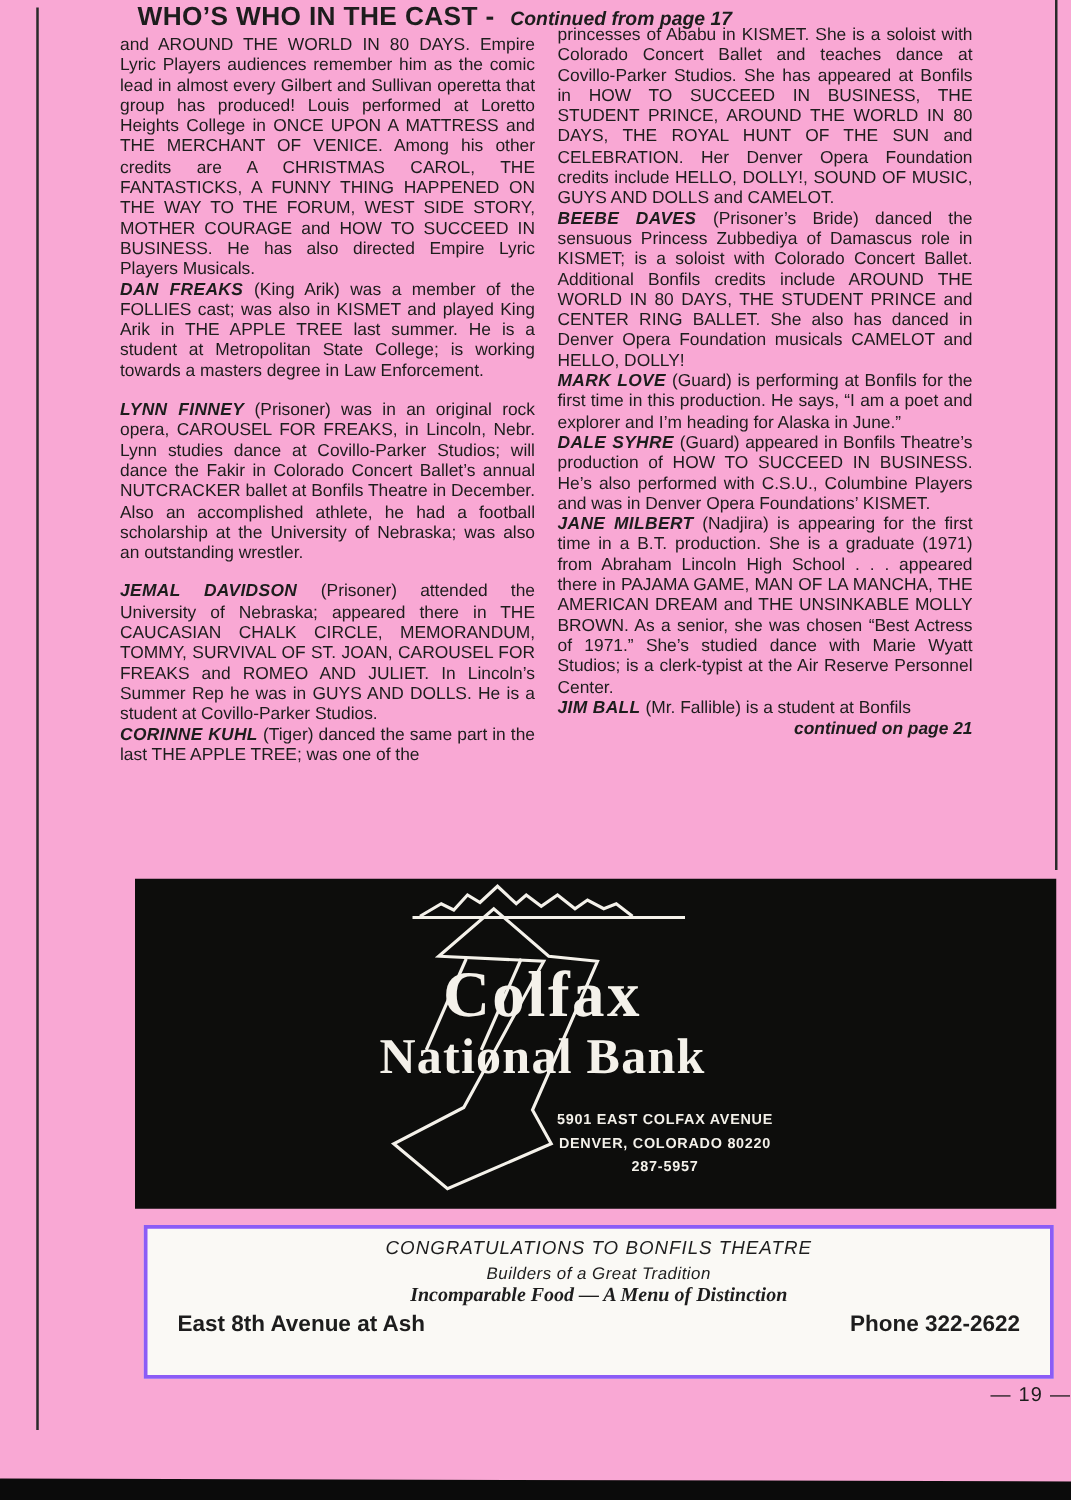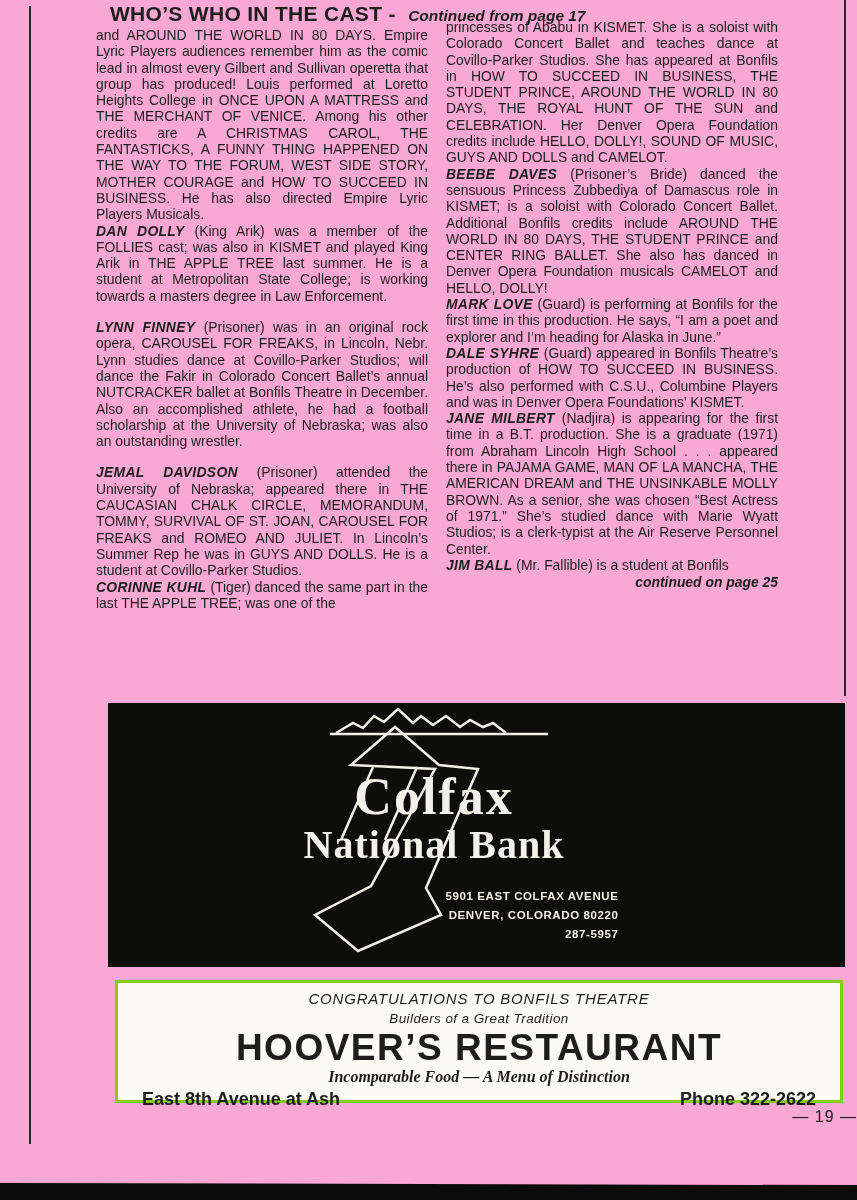--- a/index.html
+++ b/index.html
@@ -29,25 +29,25 @@
 
   
   .colfax-ad{position:absolute;left:108px;top:703px;width:737px;height:264px;background:#0d0d0c;}
   .colfax-ad svg{position:absolute;left:0;top:0;}
   .colfax-name{position:absolute;left:326px;top:68px;transform:translateX(-50%);
     font-family:"Liberation Serif",serif;font-weight:bold;color:#f4f1ea;text-align:center;line-height:1;}
   .colfax-line1{font-size:52px;letter-spacing:2px;}
   .colfax-line2{font-size:40px;letter-spacing:1px;margin-top:2px;white-space:nowrap;}
   .colfax-address{position:absolute;left:424px;top:184px;transform:translateX(-50%);
     color:#f4f1ea;font-weight:bold;font-size:11.5px;line-height:19px;letter-spacing:.6px;
-    text-align:right;white-space:nowrap;}
+    text-align:center;white-space:nowrap;}
 
   
   .hoover-ad{position:absolute;left:115px;top:980px;width:722px;height:117px;
-    border:3px solid #84cc16;background:#faf9f5;text-align:center;}
+    border:3px solid #8b5cf6;background:#faf9f5;text-align:center;}
   .hoover-congrats{font-style:italic;font-size:15px;letter-spacing:.8px;margin-top:7px;}
   .hoover-sub{font-style:italic;font-size:13.5px;letter-spacing:.4px;margin-top:4px;}
   .hoover-title{font-weight:bold;font-size:37px;letter-spacing:1.5px;line-height:1;margin-top:3px;white-space:nowrap;}
   .hoover-tagline{font-family:"Liberation Serif",serif;font-weight:bold;font-style:italic;
     font-size:16px;margin-top:2px;}
   .hoover-bottom{display:flex;justify-content:space-between;padding:0 24px;margin-top:3px;
     font-weight:bold;font-size:18px;}
 
   .page-number{position:absolute;left:0;top:1108px;width:857px;text-align:right;
     font-size:16px;letter-spacing:1px;}
@@ -60,33 +60,33 @@
   <div class="edge-line-left"></div>
   <div class="edge-line-right"></div>
 
   <div class="header">
     <span class="title">WHO’S WHO IN THE CAST -</span>
     <span class="continued">Continued from page 17</span>
   </div>
 
   <div class="col" id="col-left">
       <p class="bio">and AROUND THE WORLD IN 80 DAYS. Empire Lyric Players audiences remember him as the comic lead in almost every Gilbert and Sullivan operetta that group has produced! Louis performed at Loretto Heights College in ONCE UPON A MATTRESS and THE MERCHANT OF VENICE. Among his other credits are A CHRISTMAS CAROL, THE FANTASTICKS, A FUNNY THING HAPPENED ON THE WAY TO THE FORUM, WEST SIDE STORY, MOTHER COURAGE and HOW TO SUCCEED IN BUSINESS. He has also directed Empire Lyric Players Musicals.</p>
-      <p class="bio"><strong>DAN DOLLY </strong>(King Arik) was a member of the FOLLIES cast; was also in KISMET and played King Arik in THE APPLE TREE last summer. He is a student at Metropolitan State College; is working towards a masters degree in Law Enforcement.</p>
+      <p class="bio"><strong>DAN FREAKS </strong>(King Arik) was a member of the FOLLIES cast; was also in KISMET and played King Arik in THE APPLE TREE last summer. He is a student at Metropolitan State College; is working towards a masters degree in Law Enforcement.</p>
       <p class="bio gap"><strong>LYNN FINNEY </strong>(Prisoner) was in an original rock opera, CAROUSEL FOR FREAKS, in Lincoln, Nebr. Lynn studies dance at Covillo-Parker Studios; will dance the Fakir in Colorado Concert Ballet’s annual NUTCRACKER ballet at Bonfils Theatre in December. Also an accomplished athlete, he had a football scholarship at the University of Nebraska; was also an outstanding wrestler.</p>
       <p class="bio gap"><strong>JEMAL DAVIDSON </strong>(Prisoner) attended the University of Nebraska; appeared there in THE CAUCASIAN CHALK CIRCLE, MEMORANDUM, TOMMY, SURVIVAL OF ST. JOAN, CAROUSEL FOR FREAKS and ROMEO AND JULIET. In Lincoln’s Summer Rep he was in GUYS AND DOLLS. He is a student at Covillo-Parker Studios.</p>
       <p class="bio"><strong>CORINNE KUHL </strong>(Tiger) danced the same part in the last THE APPLE TREE; was one of the</p>
     </div>
   <div class="col" id="col-right">
       <p class="bio">princesses of Ababu in KISMET. She is a soloist with Colorado Concert Ballet and teaches dance at Covillo-Parker Studios. She has appeared at Bonfils in HOW TO SUCCEED IN BUSINESS, THE STUDENT PRINCE, AROUND THE WORLD IN 80 DAYS, THE ROYAL HUNT OF THE SUN and CELEBRATION. Her Denver Opera Foundation credits include HELLO, DOLLY!, SOUND OF MUSIC, GUYS AND DOLLS and CAMELOT.</p>
       <p class="bio"><strong>BEEBE DAVES </strong>(Prisoner’s Bride) danced the sensuous Princess Zubbediya of Damascus role in KISMET; is a soloist with Colorado Concert Ballet. Additional Bonfils credits include AROUND THE WORLD IN 80 DAYS, THE STUDENT PRINCE and CENTER RING BALLET. She also has danced in Denver Opera Foundation musicals CAMELOT and HELLO, DOLLY!</p>
       <p class="bio"><strong>MARK LOVE </strong>(Guard) is performing at Bonfils for the first time in this production. He says, “I am a poet and explorer and I’m heading for Alaska in June.”</p>
       <p class="bio"><strong>DALE SYHRE </strong>(Guard) appeared in Bonfils Theatre’s production of HOW TO SUCCEED IN BUSINESS. He’s also performed with C.S.U., Columbine Players and was in Denver Opera Foundations’ KISMET.</p>
       <p class="bio"><strong>JANE MILBERT </strong>(Nadjira) is appearing for the first time in a B.T. production. She is a graduate (1971) from Abraham Lincoln High School . . . appeared there in PAJAMA GAME, MAN OF LA MANCHA, THE AMERICAN DREAM and THE UNSINKABLE MOLLY BROWN. As a senior, she was chosen “Best Actress of 1971.” She’s studied dance with Marie Wyatt Studios; is a clerk-typist at the Air Reserve Personnel Center.</p>
       <p class="bio"><strong>JIM BALL </strong>(Mr. Fallible) is a student at Bonfils</p>
-      <div class="continued-note">continued on page 25</div>
+      <div class="continued-note">continued on page 21</div>
     </div>
 
   <div class="colfax-ad">
     <svg width="737" height="264" viewBox="0 0 737 264">
       <g fill="none" stroke="#f4f1ea" stroke-width="2.5" stroke-linejoin="miter">
 
         <polyline points="228,30 245,20 255,25 266,13 276,19 290,6 305,20 313,13 325,22 338,13 352,24 362,17 375,24 385,20 398,30"></polyline>
         <line x1="222" y1="31" x2="440" y2="31"></line>
 
         <path d="M 243,62 L 287,24 L 331,62 L 370,66 L 318,185 L 333,212 L 250,248 L 207,212 L 263,183 L 327,66 Z"></path>
@@ -102,21 +102,20 @@
     <div class="colfax-address">
       <div>5901 EAST COLFAX AVENUE</div>
       <div>DENVER, COLORADO 80220</div>
       <div>287-5957</div>
     </div>
   </div>
 
   <div class="hoover-ad">
     <div class="hoover-congrats">CONGRATULATIONS TO BONFILS THEATRE</div>
     <div class="hoover-sub">Builders of a Great Tradition</div>
-    <div class="hoover-title">HOOVER’S RESTAURANT</div>
     <div class="hoover-tagline">Incomparable Food — A Menu of Distinction</div>
     <div class="hoover-bottom">
       <span>East 8th Avenue at Ash</span>
       <span>Phone 322-2622</span>
     </div>
   </div>
 
   <div class="page-number">— 19 —</div>
 
   <div class="bottom-band"></div>

